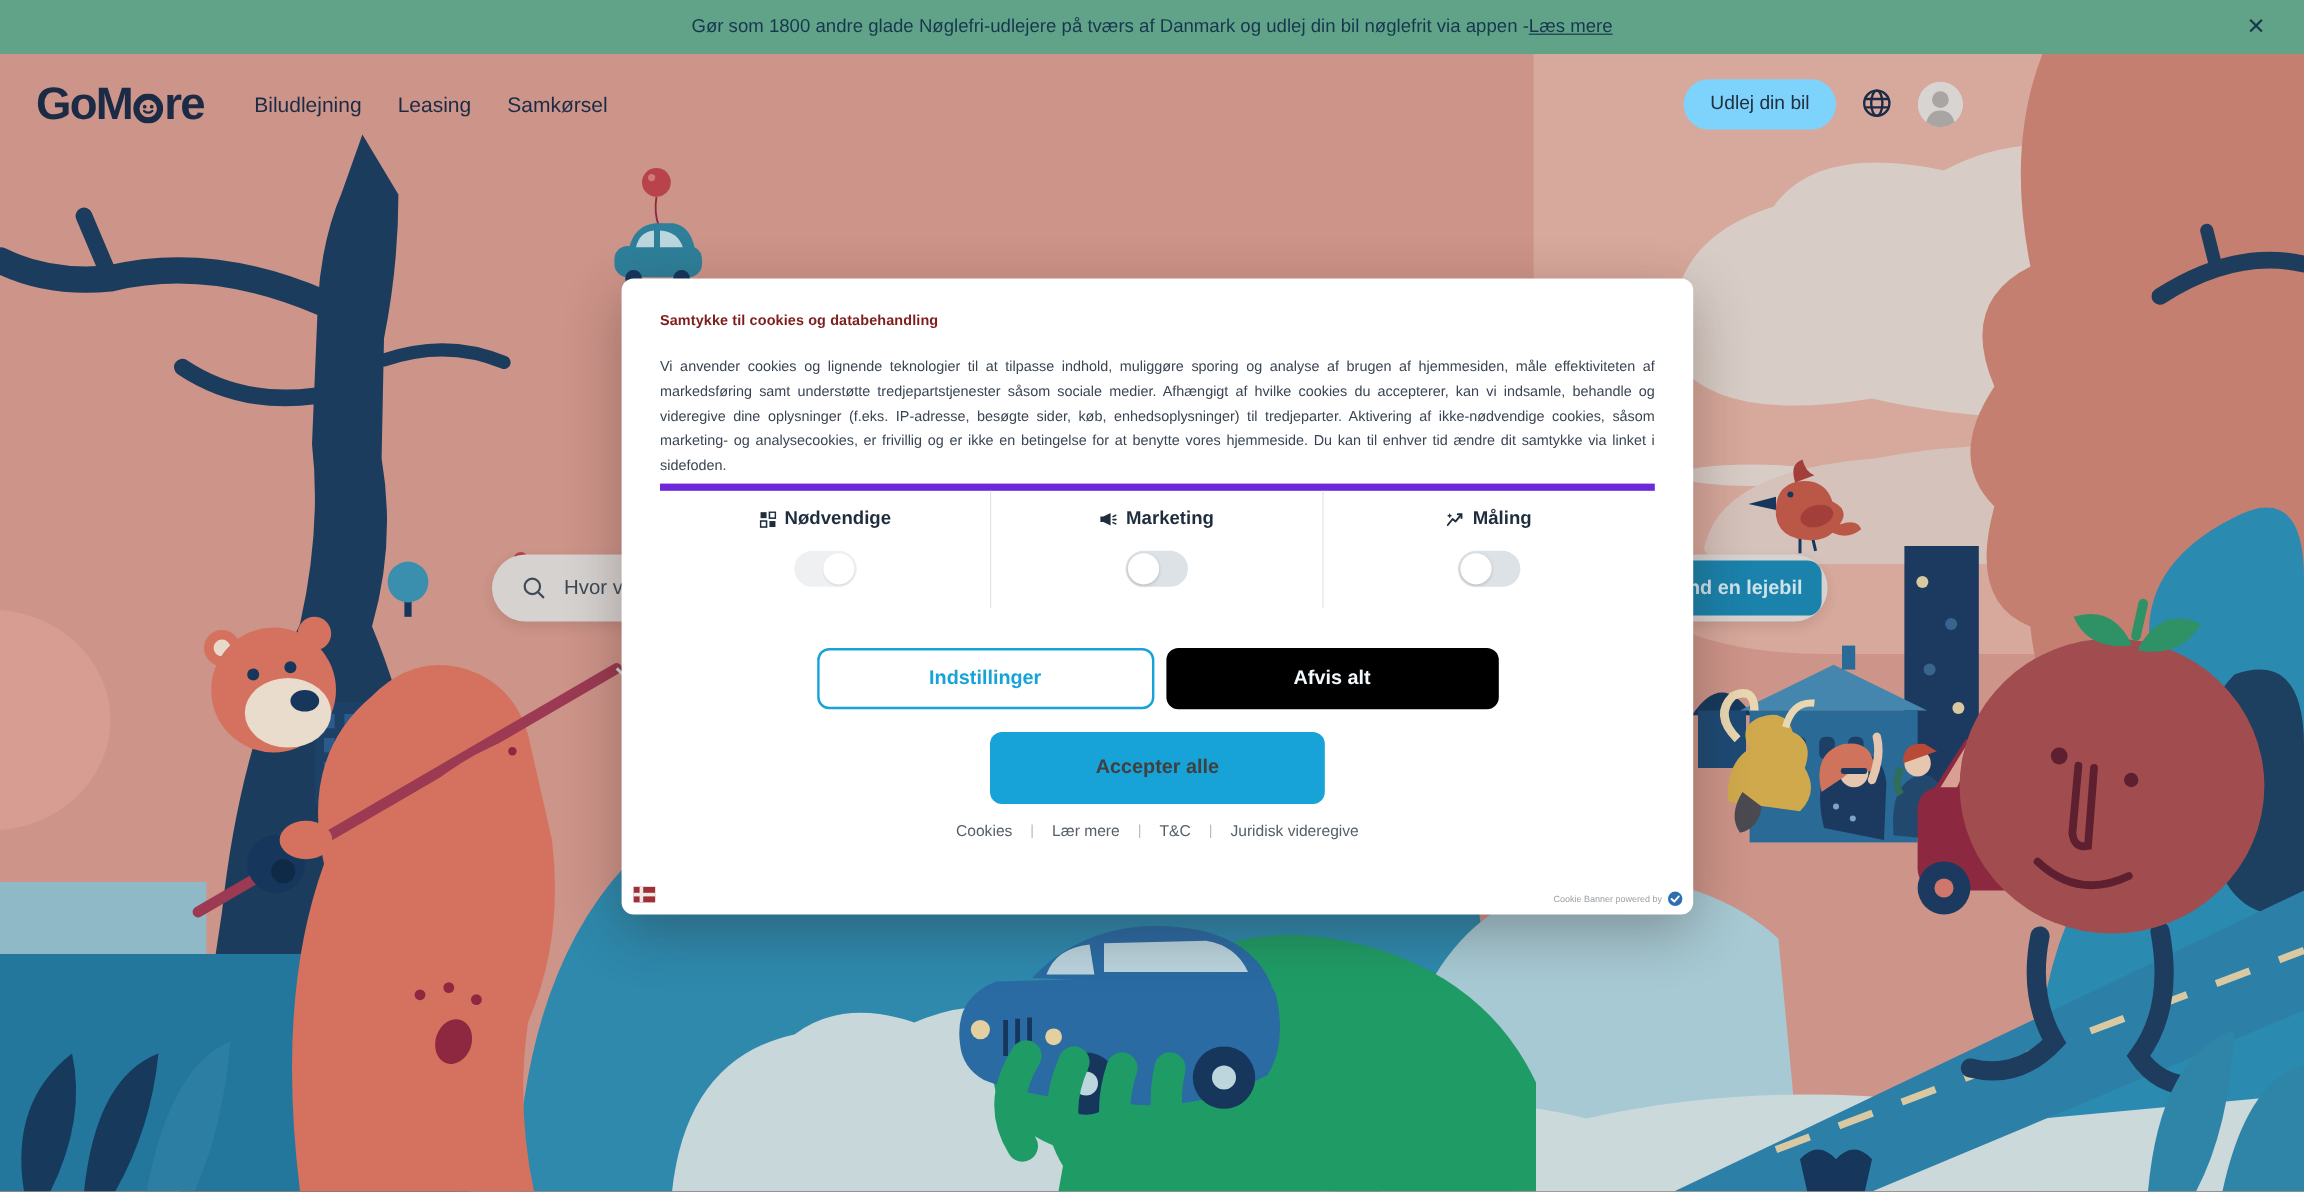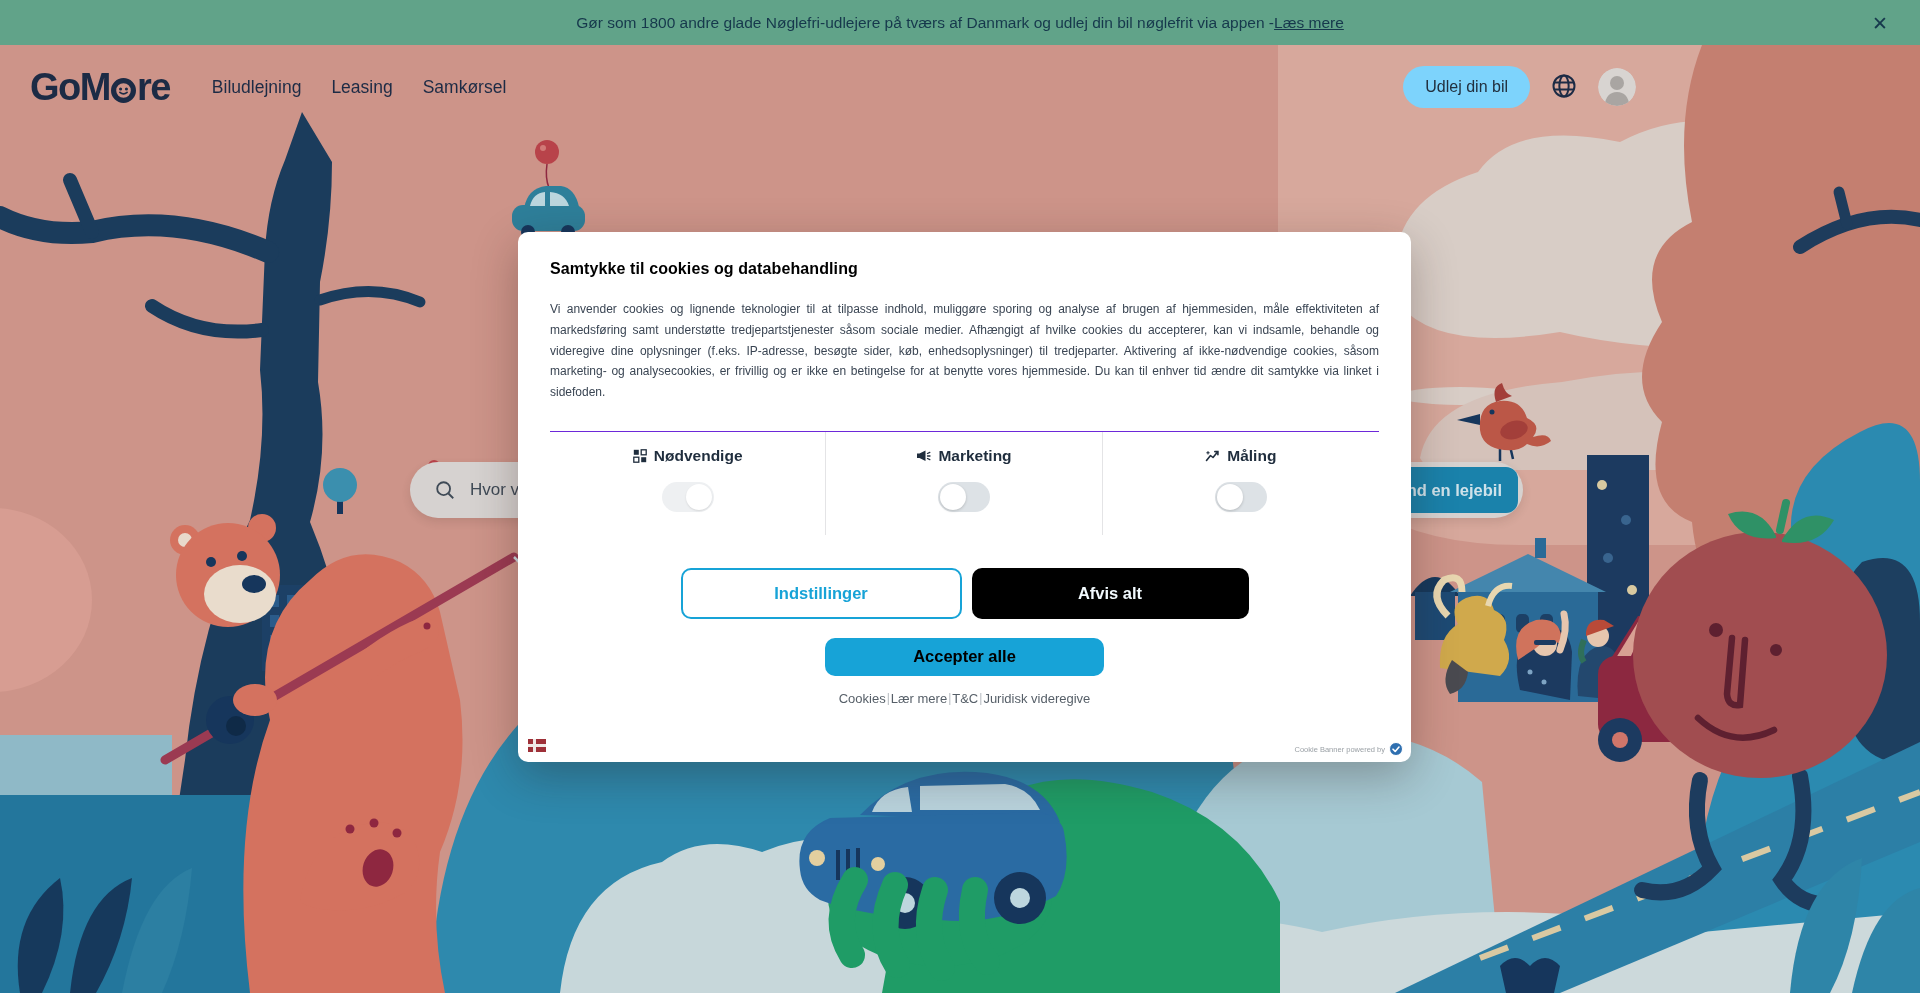--- a/index.html
+++ b/index.html
@@ -51,28 +51,28 @@
     background:#1a82ab;color:#cfe2ea;font-size:16.5px;font-weight:bold;cursor:pointer;
     font-family:"Liberation Sans",sans-serif;text-align:right;padding-right:16px;
   }
   
   .dialog{
     position:absolute;left:518px;top:232px;width:893px;height:530px;background:#ffffff;
     border-radius:10px;z-index:50;box-shadow:0 14px 46px rgba(40,20,15,0.30);
     padding:0 32px;
   }
   .dialog h1{
-    margin:28px 0 0 0;font-size:16px;font-weight:bold;color:#000000;letter-spacing:0.1px;
+    margin:28px 0 0 0;font-size:12px;font-weight:bold;color:#7f1d1d;letter-spacing:0.1px;
   }
   .dialog p{
     margin:21px 0 0 0;font-size:12px;line-height:20.8px;color:#3a4553;text-align:justify;
   }
   .toggle-table{
-    margin-top:28px;display:grid;grid-template-columns:1fr 1fr 1fr;
-    border-top:1px solid #6d28d9;height:104px;
+    margin-top:4px;display:grid;grid-template-columns:1fr 1fr 1fr;
+    border-top:6px solid #6d28d9;height:104px;
   }
   .toggle-cell{
     display:flex;flex-direction:column;align-items:center;padding-top:15px;
     border-right:1px solid #e4e4e6;
   }
   .toggle-cell:last-child{border-right:none;}
   .toggle-head{display:flex;align-items:center;gap:7px;color:#1f2d3d;font-size:15.5px;font-weight:bold;}
   .toggle{
     margin-top:17px;width:52px;height:30px;border-radius:15px;background:#dde2e6;
     position:relative;cursor:pointer;border:none;padding:0;
@@ -84,23 +84,23 @@
   .toggle.on-disabled{background:#eef0f2;cursor:default;}
   .toggle.on-disabled .knob{transform:translateX(22px);box-shadow:0 1px 2px rgba(0,0,0,0.10);}
   .btn-row{margin-top:33px;display:flex;justify-content:center;gap:10px;}
   .btn{
     height:51px;border-radius:10px;font-size:16.5px;font-weight:bold;cursor:pointer;
     font-family:"Liberation Sans",sans-serif;
   }
   .btn-outline{width:281px;background:#ffffff;border:2px solid #17a3d7;color:#17a3d7;}
   .btn-solid{width:277px;background:#000000;border:none;color:#f2fafe;}
   .btn-accept-row{margin-top:19px;display:flex;justify-content:center;}
-  .btn-accept{width:279px;height:38px;background:#17a3d7;border:none;color:#000000;}
+  .btn-accept{width:279px;height:60px;background:#17a3d7;border:none;color:#404040;}
   .dlg-links{
-    margin-top:15px;display:flex;justify-content:center;align-items:center;gap:1px;
+    margin-top:15px;display:flex;justify-content:center;align-items:center;gap:15px;
     font-size:13px;color:#565f68;
   }
   .dlg-links a{color:#565f68;text-decoration:none;cursor:pointer;}
   .dlg-links .sep{color:#b6bbc0;font-size:12px;}
   .flag{
     position:absolute;left:10px;bottom:10px;width:18px;height:13px;background:#9e3038;cursor:pointer;
   }
   .flag::before{content:'';position:absolute;left:5px;top:0;bottom:0;width:2.5px;background:#efe9e6;}
   .flag::after{content:'';position:absolute;top:5px;left:0;right:0;height:2.5px;background:#efe9e6;}
   .powered{

